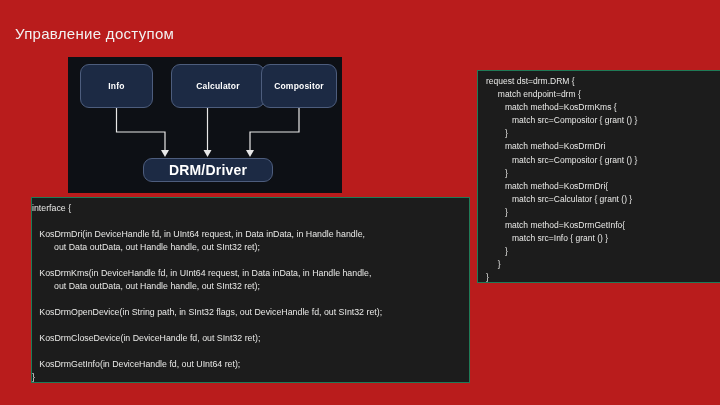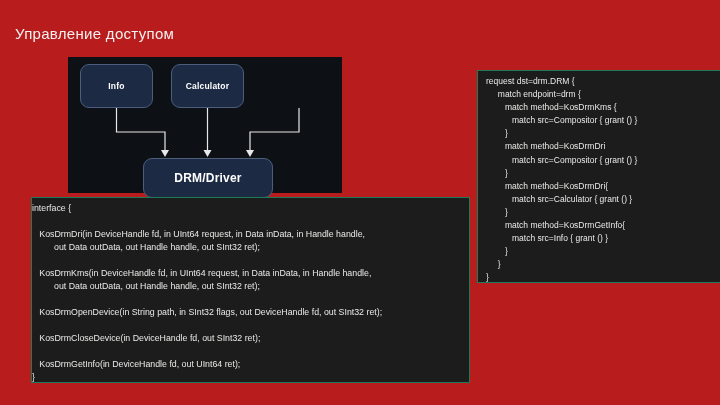--- a/index.html
+++ b/index.html
@@ -23,23 +23,23 @@
   .node{
     position:absolute;
     background:#1c2a44;
     border:1.5px solid #4d5d7d;
     border-radius:9px;
     box-sizing:border-box;
     display:flex;align-items:center;justify-content:center;
     color:#ffffff;font-size:8.5px;font-weight:bold;letter-spacing:.2px;
   }
   .node-info{left:12px;top:7px;width:73px;height:44px;}
-  .node-calculator{left:103px;top:7px;width:73px;height:44px;}
+  .node-calculator{left:103px;top:7px;width:94px;height:44px;}
   .node-compositor{left:193px;top:7px;width:76px;height:44px;}
-  .node-drm{left:75px;top:101px;width:130px;height:40px;font-size:12px;}
+  .node-drm{left:75px;top:101px;width:130px;height:24px;font-size:14px;}
   .arrows{position:absolute;left:0;top:0;width:274px;height:136px;}
   
   .code{
     position:absolute;
     box-sizing:border-box;
     border:1px solid #1f7a57;
     background:#1c1c1c;
     color:#e9e9e7;
     white-space:pre;
     overflow:hidden;
@@ -76,20 +76,23 @@
         <polygon points="178,93 186,93 182,100"></polygon>
       </g>
     </svg>
 
     <div class="node node-info">
       <span>Info</span>
     </div>
     <div class="node node-calculator">
       <span>Calculator</span>
     </div>
+    <div class="node node-compositor">
+      <span>Compositor</span>
+    </div>
     <div class="node node-drm">
       <span>DRM/Driver</span>
     </div>
   </div>
 
   <div class="code code-policy">request dst=drm.DRM {
      match endpoint=drm {
         match method=KosDrmKms {
            match src=Compositor { grant () }
         }

